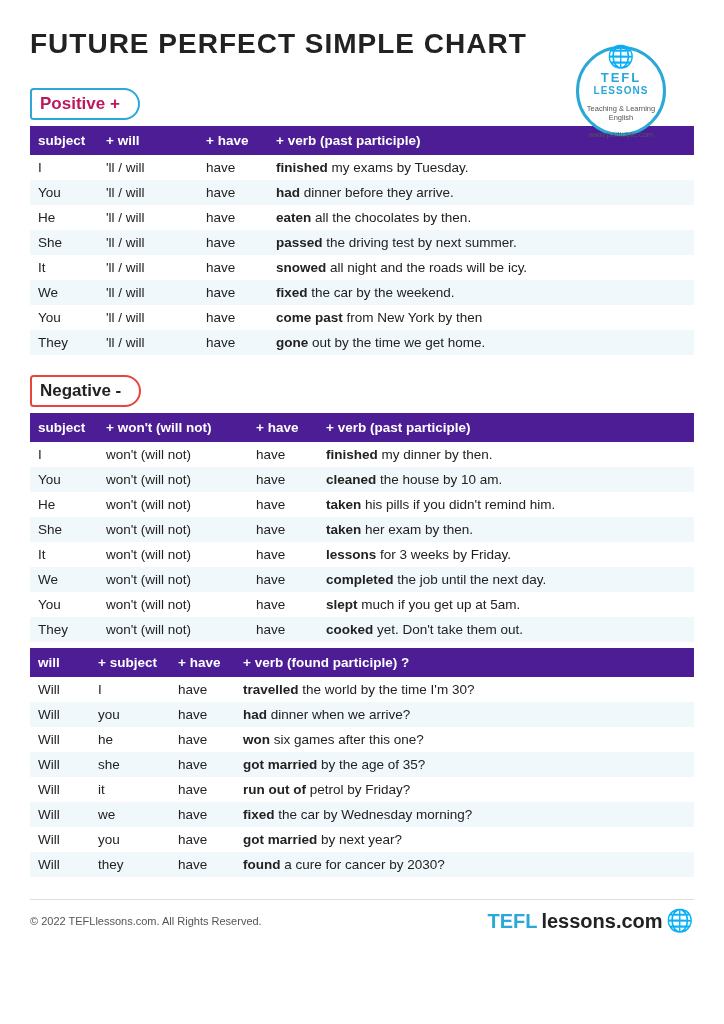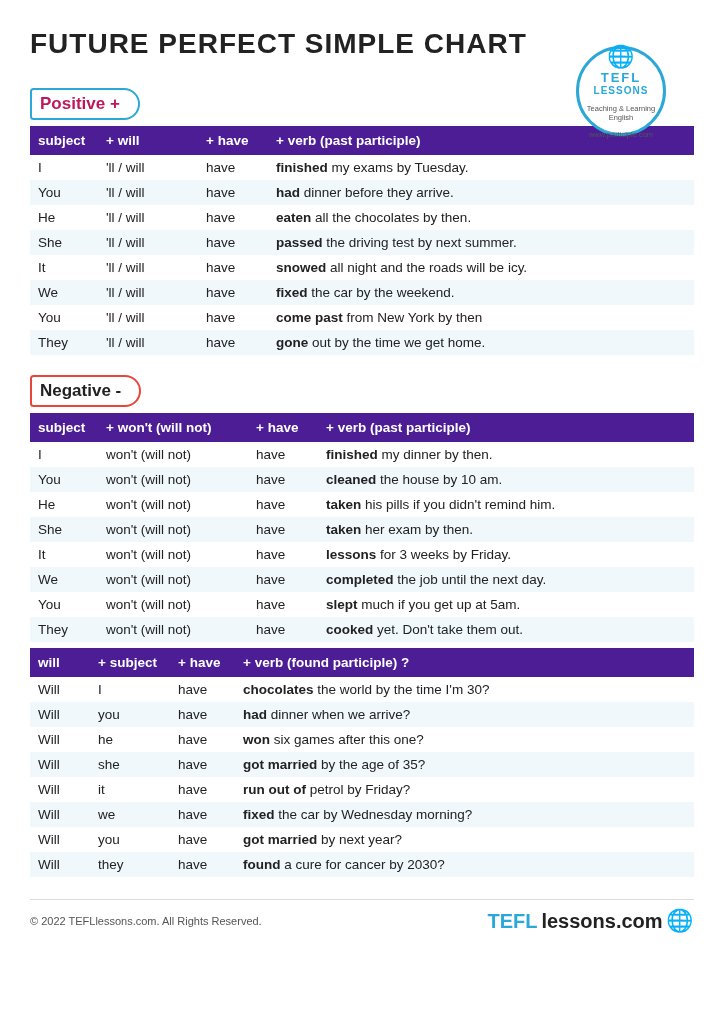--- a/index.html
+++ b/index.html
@@ -311,21 +311,21 @@
         <th class="col-q-subj">+ subject</th>
         <th class="col-q-have">+ have</th>
         <th class="col-q-verb">+ verb (found participle) ?</th>
       </tr>
     </thead>
     <tbody id="question-tbody">
         <tr>
     <td>Will</td>
     <td>I</td>
     <td>have</td>
-    <td class="example-text"><b>chocolates</b> the world by the time I'm 30?</td>
+    <td class="example-text"><b>travelled</b> the world by the time I'm 30?</td>
   </tr>
         <tr>
     <td>Will</td>
     <td>you</td>
     <td>have</td>
     <td class="example-text"><b>had</b> dinner when we arrive?</td>
   </tr>
         <tr>
     <td>Will</td>
     <td>he</td>

